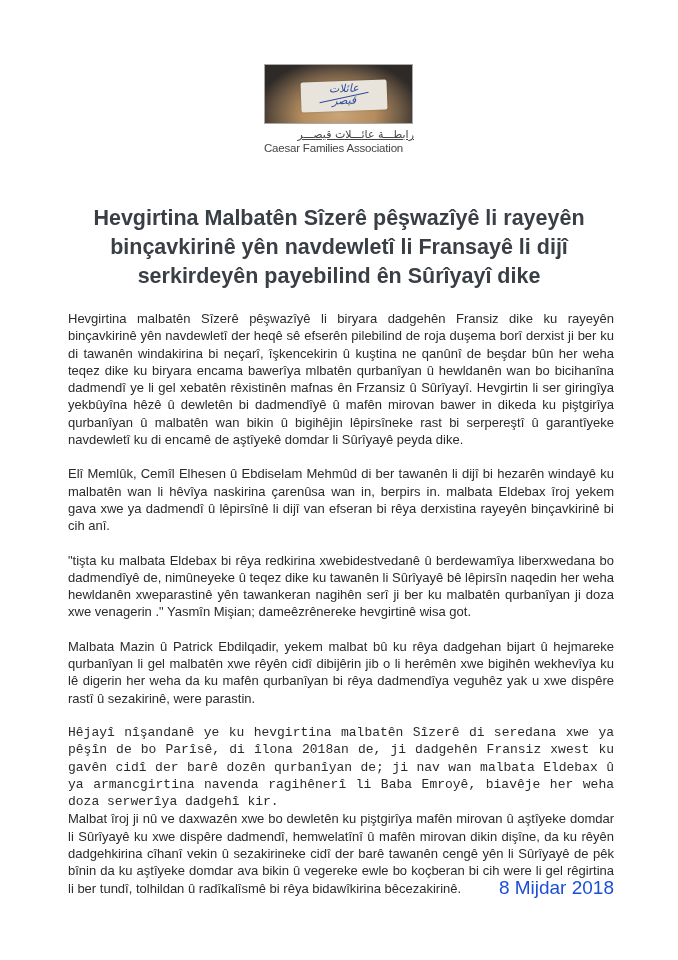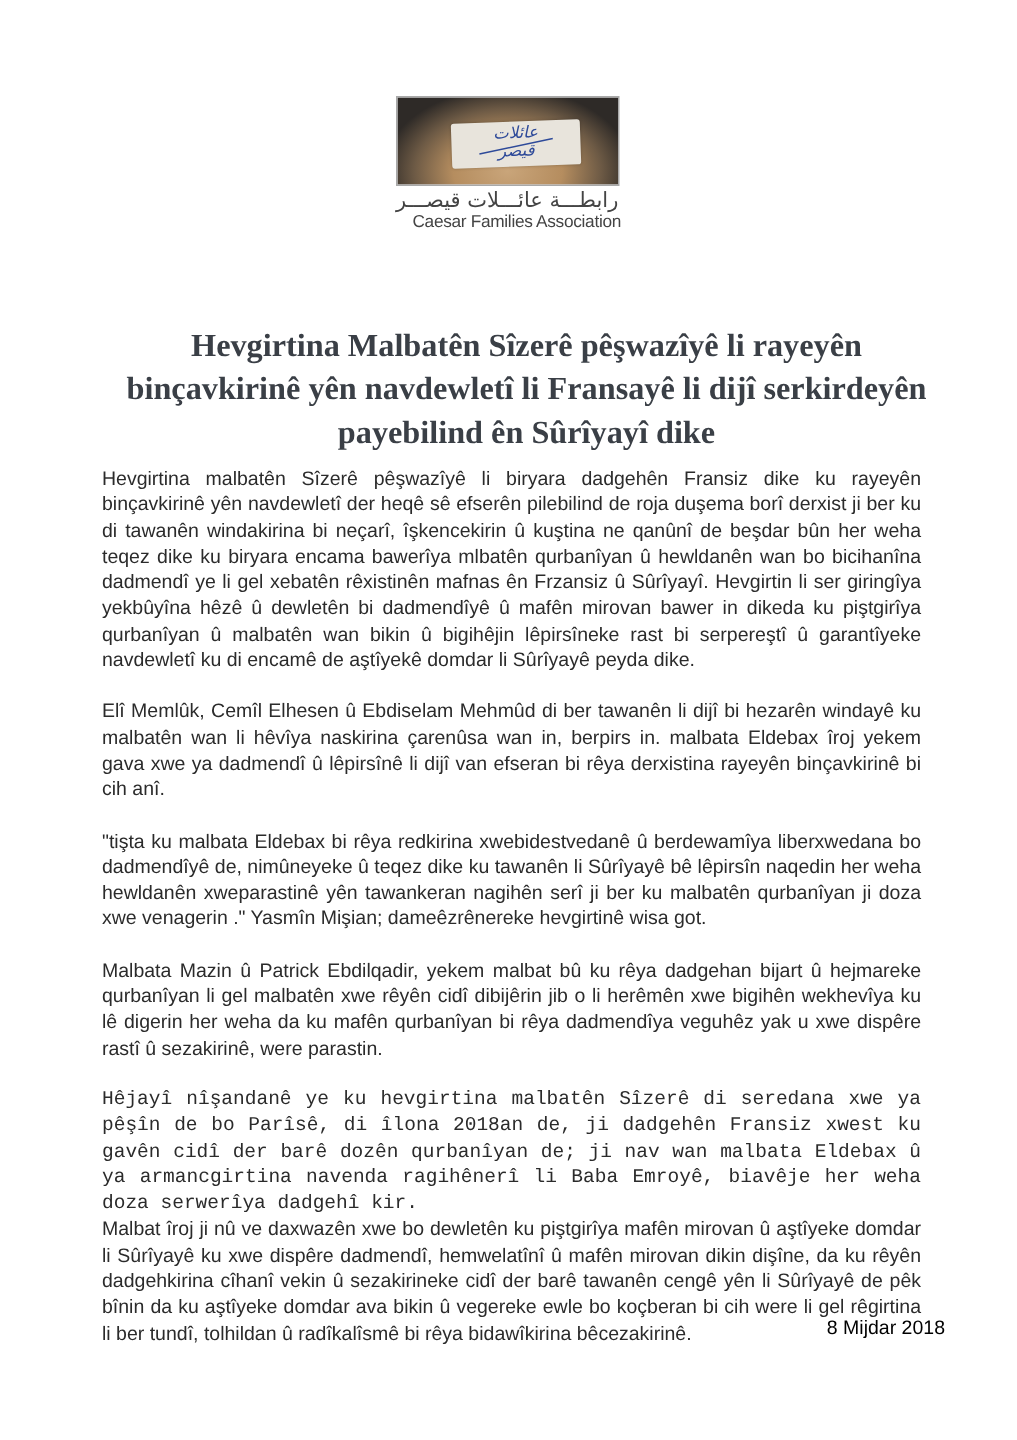--- a/index.html
+++ b/index.html
@@ -3,46 +3,46 @@
 <meta charset="utf-8">
 <style>
   html, body { margin:0; padding:0; background:#ffffff; }
   body { width:678px; height:960px; position:relative; overflow:hidden; font-family:"Liberation Sans", sans-serif; color:#2b2b2b; }
   .logo { position:absolute; left:264px; top:64px; width:150px; height:92px; }
   .logo-img { position:relative; width:149px; height:60px; border:1px solid #a9a9a9; box-sizing:border-box; overflow:hidden;
      background: radial-gradient(ellipse at 50% 85%, #c9a57a 0%, #b58d5f 35%, #6d5a45 60%, #2e2a27 80%); }
   .logo-paper { position:absolute; left:36px; top:16px; width:86px; height:30px; background:#e8e4dc; transform:rotate(-2deg); border-radius:2px; box-shadow:0 0 2px rgba(0,0,0,.25);}
   .logo-script { position:absolute; left:0; right:0; top:2px; text-align:center; font-size:11px; color:#2e4a99; font-family:"DejaVu Serif", serif; font-style:italic; line-height:12px; }
   .logo-line { position:absolute; left:18px; top:16px; width:50px; height:1px; background:#2e4a99; transform:rotate(-10deg); }
-  .logo-arabic { text-align:left; font-size:14px; color:#444; margin-top:3px; line-height:15px; font-family:"DejaVu Sans", sans-serif; direction:rtl; }
-  .logo-english { text-align:right; font-size:11.5px; color:#444; line-height:13px; white-space:nowrap; letter-spacing:-0.2px; }
+  .logo-arabic { text-align:right; font-size:11px; color:#444; margin-top:3px; line-height:15px; font-family:"DejaVu Sans", sans-serif; direction:rtl;text-decoration:underline; }
+  .logo-english { text-align:left; font-size:11.5px; color:#444; line-height:13px; white-space:nowrap; letter-spacing:-0.2px; }
   .title { position:absolute; left:60px; width:558px; top:204px; text-align:center; font-weight:bold; font-size:21.5px; line-height:29px; color:#3a3f46; }
   .body { position:absolute; left:64px; width:550px; top:310px; font-size:13px; line-height:17.3px; color:#2b2b2b; text-align:justify; }
   .body p { margin:0 0 17px 4px; }
   .body p.tight { margin-bottom:0;font-family:Liberation Mono, monospace; }
-  .date { position:absolute; right:48px; top:877px; font-size:13px; color:#000000; }
+  .date { position:absolute; right:64px; top:877px; font-size:19px; color:#1d4ed8; }
 </style>
 </head>
 <body>
 
 <div class="logo">
   <div class="logo-img">
     <div class="logo-paper">
       <div class="logo-script">
         <div>عائلات</div>
         <div>قيصر</div>
       </div>
       <div class="logo-line"></div>
     </div>
   </div>
   <div class="logo-arabic">رابطـــة عائـــلات قيصـــر</div>
   <div class="logo-english">Caesar Families Association</div>
 </div>
 
-<h1 class="title" style="margin:12px;font-family:Liberation Serif, serif;">Hevgirtina Malbatên Sîzerê pêşwazîyê li rayeyên binçavkirinê yên navdewletî li Fransayê li dijî serkirdeyên payebilind ên Sûrîyayî dike</h1>
+<h1 class="title" style="margin:0;">Hevgirtina Malbatên Sîzerê pêşwazîyê li rayeyên binçavkirinê yên navdewletî li Fransayê li dijî serkirdeyên payebilind ên Sûrîyayî dike</h1>
 
 <div class="body">
   <p>Hevgirtina malbatên Sîzerê pêşwazîyê li biryara dadgehên Fransiz dike ku rayeyên binçavkirinê yên navdewletî der heqê sê efserên pilebilind de roja duşema borî derxist ji ber ku di tawanên windakirina bi neçarî, îşkencekirin û kuştina ne qanûnî de beşdar bûn her weha teqez dike ku biryara encama bawerîya mlbatên qurbanîyan û hewldanên wan bo bicihanîna dadmendî ye li gel xebatên rêxistinên mafnas ên Frzansiz û Sûrîyayî. Hevgirtin li ser giringîya yekbûyîna hêzê û dewletên bi dadmendîyê û mafên mirovan bawer in dikeda ku piştgirîya qurbanîyan û malbatên wan bikin û bigihêjin lêpirsîneke rast bi serpereştî û garantîyeke navdewletî ku di encamê de aştîyekê domdar li Sûrîyayê peyda dike.</p>
   <p>Elî Memlûk, Cemîl Elhesen û Ebdiselam Mehmûd  di ber tawanên li dijî bi hezarên windayê ku malbatên wan li hêvîya naskirina çarenûsa wan in, berpirs in. malbata Eldebax îroj yekem gava xwe ya dadmendî û lêpirsînê li dijî van efseran bi rêya derxistina rayeyên binçavkirinê bi cih anî.</p>
   <p>"tişta ku malbata Eldebax bi rêya redkirina xwebidestvedanê û berdewamîya liberxwedana bo dadmendîyê de, nimûneyeke û teqez dike ku tawanên li Sûrîyayê bê lêpirsîn naqedin her weha hewldanên xweparastinê yên tawankeran nagihên serî ji ber ku malbatên qurbanîyan ji doza xwe venagerin ." Yasmîn Mişian; dameêzrênereke hevgirtinê wisa got.</p>
   <p>Malbata Mazin û Patrick Ebdilqadir, yekem malbat bû ku rêya dadgehan bijart û hejmareke qurbanîyan li gel malbatên xwe rêyên cidî dibijêrin jib o li herêmên xwe bigihên wekhevîya ku lê digerin her weha da ku mafên qurbanîyan bi rêya dadmendîya veguhêz yak u xwe dispêre rastî û sezakirinê, were parastin.</p>
   <p class="tight">Hêjayî nîşandanê ye ku hevgirtina malbatên Sîzerê di seredana xwe ya pêşîn de bo Parîsê, di îlona 2018an de, ji dadgehên Fransiz xwest ku gavên cidî der barê dozên qurbanîyan de; ji nav wan malbata Eldebax û ya armancgirtina navenda ragihênerî li Baba Emroyê, biavêje her weha doza serwerîya dadgehî kir.</p>
   <p>Malbat îroj ji nû ve daxwazên xwe bo dewletên ku piştgirîya mafên mirovan û aştîyeke domdar li Sûrîyayê ku xwe dispêre dadmendî, hemwelatînî û mafên mirovan  dikin dişîne, da ku rêyên dadgehkirina cîhanî vekin û sezakirineke cidî der barê tawanên cengê yên li Sûrîyayê de pêk bînin da ku aştîyeke domdar ava bikin û vegereke ewle bo koçberan bi cih were li gel rêgirtina li ber tundî, tolhildan û radîkalîsmê bi rêya bidawîkirina bêcezakirinê.</p>
 </div>
 

